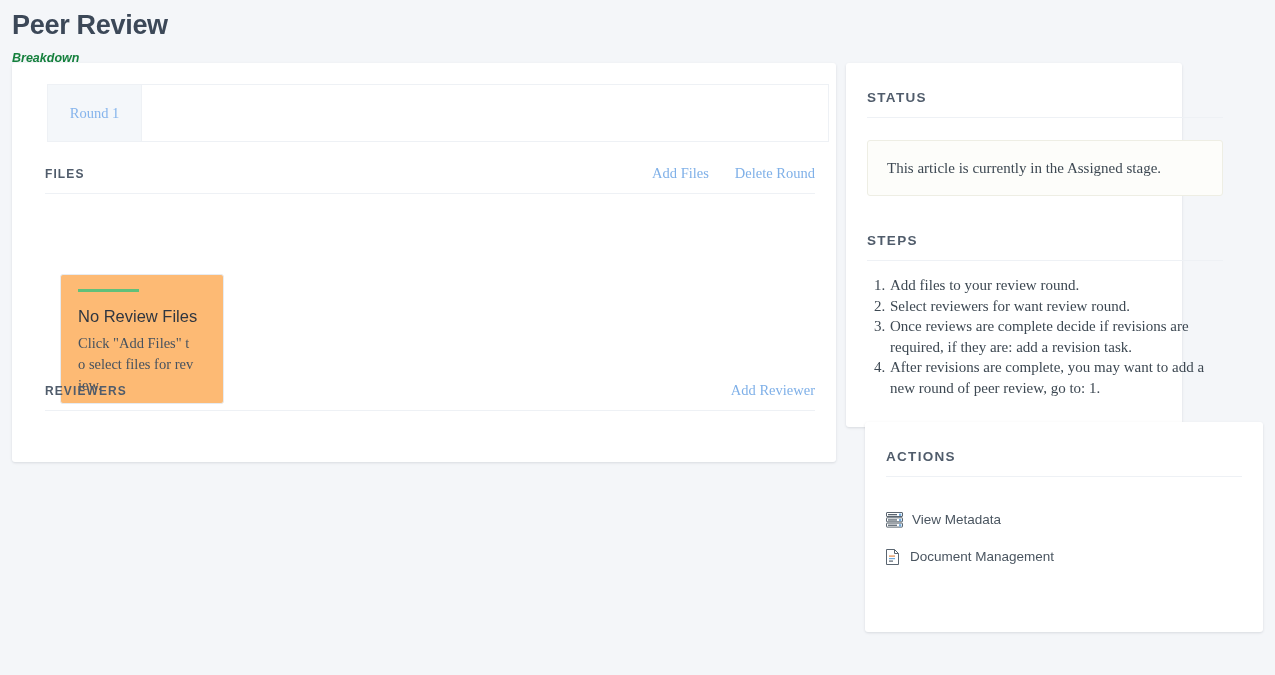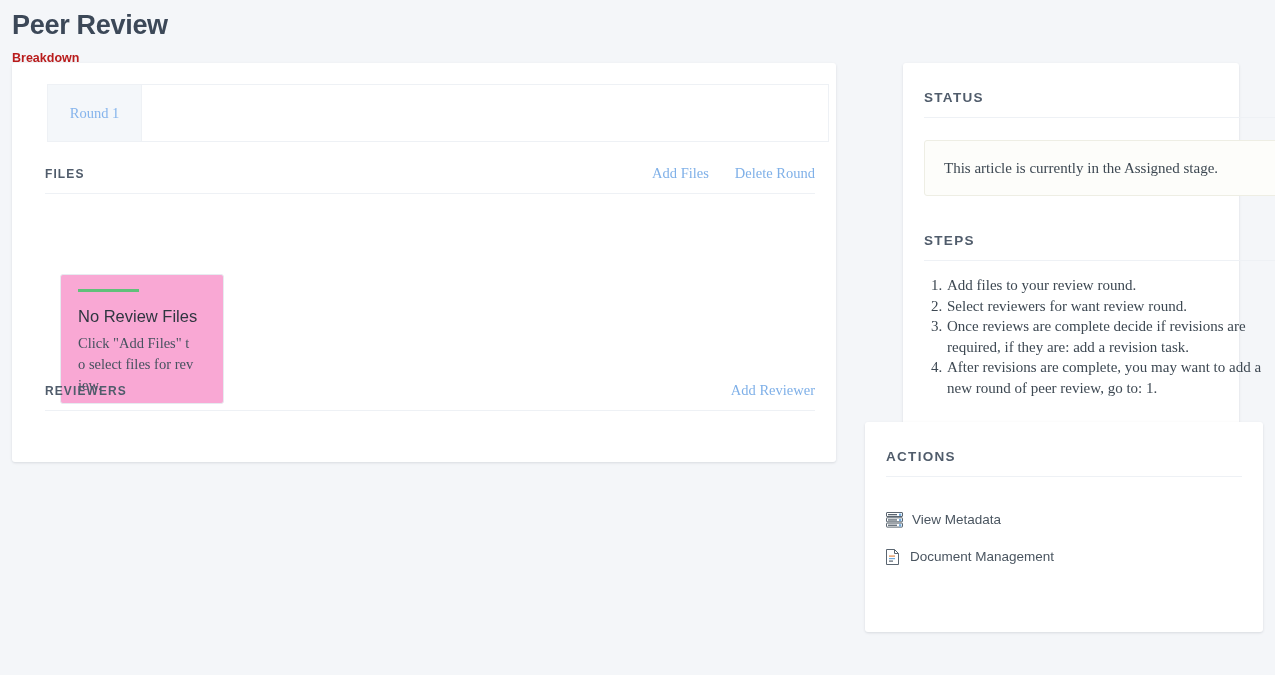--- a/index.html
+++ b/index.html
@@ -31,42 +31,43 @@
     font-size: 27px;
     font-weight: bold;
     color: #3c4858;
     letter-spacing: -0.3px;
     margin: 0;
     line-height: 34px;
   }
   .breadcrumb {
     font-size: 12.5px;
     font-weight: bold;
-    color: #b91c1c;
+    color: #15803d;
     margin-top: 8px;
     line-height: 16px;
+    font-style: italic;
   }
 
   
   .panel {
     position: absolute;
     background: #ffffff;
     border-radius: 3px;
     box-shadow: 0 1px 3px rgba(40, 50, 70, 0.10), 0 1px 2px rgba(40,50,70,0.04);
   }
 
   #main-panel {
     left: 12px;
     top: 63px;
     width: 824px;
     height: 399px;
   }
 
   #status-panel {
-    left: 903px;
+    left: 846px;
     top: 63px;
     width: 336px;
     height: 364px;
   }
 
   #actions-panel {
     left: 865px;
     top: 422px;
     width: 398px;
     height: 210px;
@@ -138,21 +139,21 @@
   #files-section { top: 102px; }
   #reviewers-section { top: 319px; }
 
   
   .empty-card {
     position: absolute;
     left: 48px;
     top: 211px;
     width: 164px;
     height: 130px;
-    background: #f9a8d4;
+    background: #fdba74;
     border: 1px solid #e7ebf0;
     border-radius: 3px;
     padding: 14px 17px 0 17px;
     box-sizing: border-box;
   }
   .card-rule {
     width: 61px;
     height: 3px;
     background: #61c07a;
     margin-bottom: 14px;

